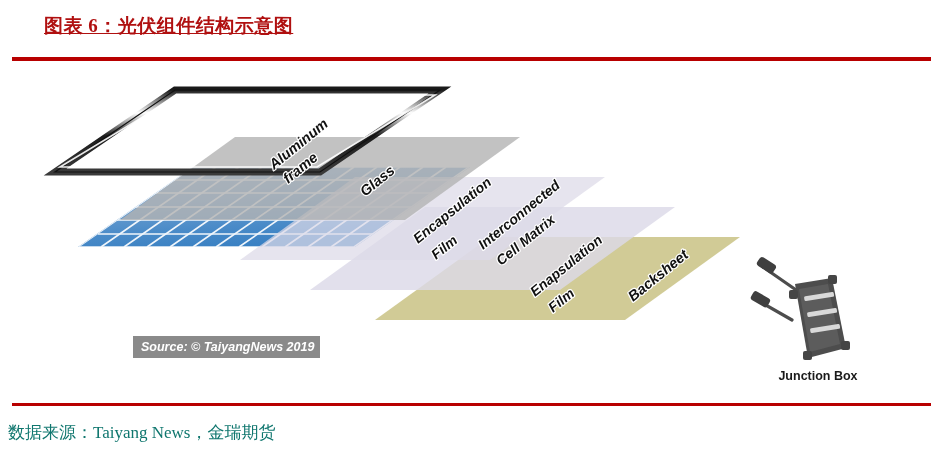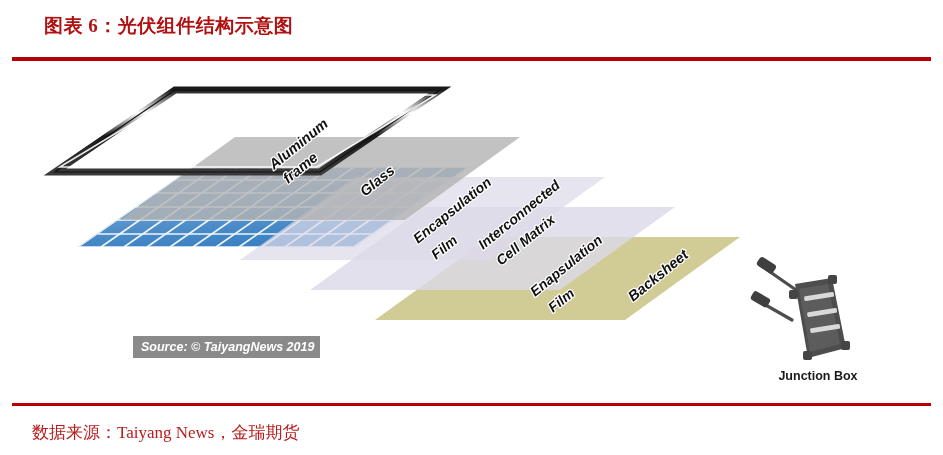--- a/index.html
+++ b/index.html
@@ -19,20 +19,21 @@
   #figure-title {
     position: absolute;
     left: 44px;
     top: 13px;
     font-family: "Liberation Serif", serif;
     font-weight: bold;
     font-size: 19px;
     letter-spacing: 0.5px;
     color: #b01010;
     white-space: nowrap;
+    text-decoration: underline;
   }
   #rule-top {
     position: absolute;
     left: 12px;
     top: 57px;
     width: 919px;
     height: 4px;
     background: #b80000;
   }
 
@@ -40,25 +41,25 @@
   #rule-bottom {
     position: absolute;
     left: 12px;
     top: 403px;
     width: 919px;
     height: 3px;
     background: #b80000;
   }
   #source-note {
     position: absolute;
-    left: 32px;
+    left: 8px;
     top: 421px;
     font-family: "Liberation Serif", serif;
     font-size: 17px;
-    color: #b91c1c;
+    color: #0f766e;
     white-space: nowrap;
   }
 
   
   #diagram {
     position: absolute;
     left: 0px;
     top: 62px;
     width: 943px;
     height: 340px;

